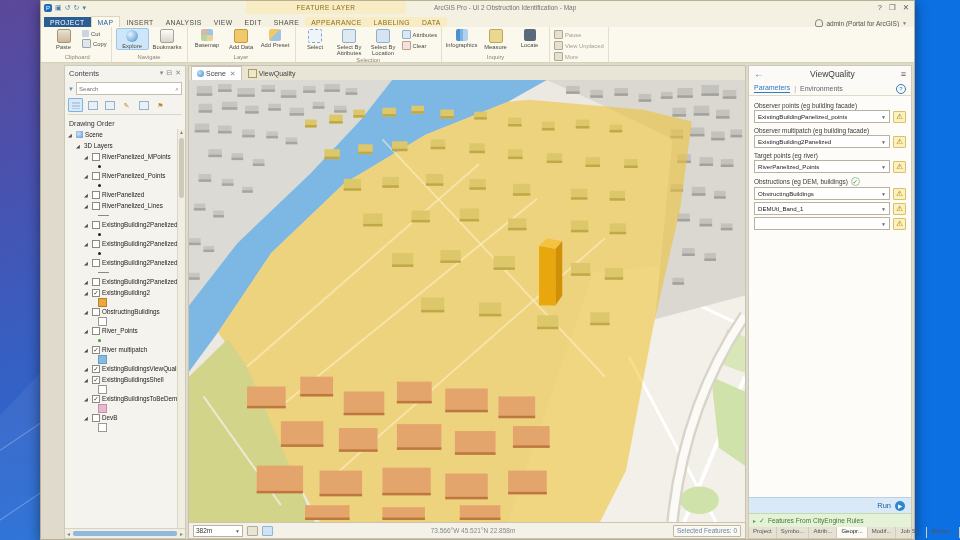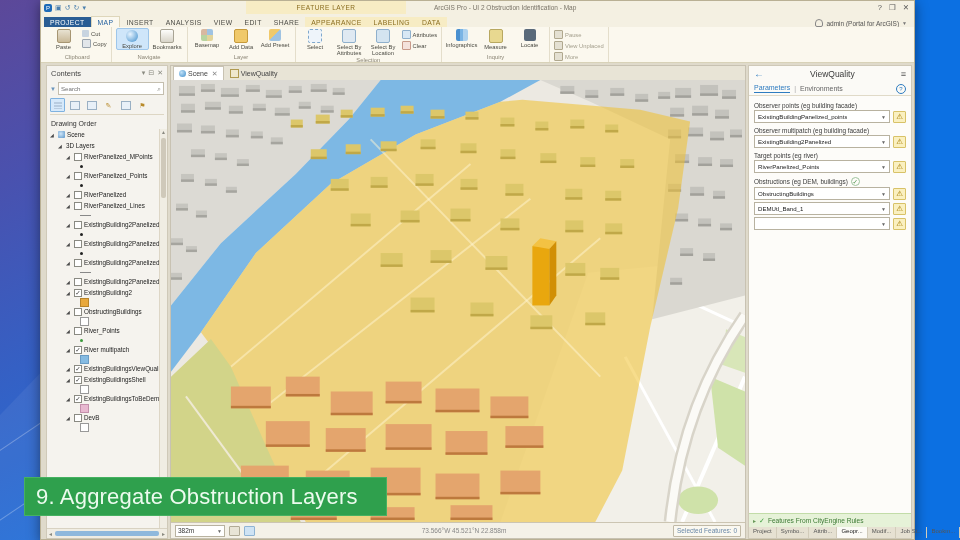--- a/index.html
+++ b/index.html
@@ -56,21 +56,21 @@
   .ic-measure{background:#e8d890;border:1px solid #b8a860}
   .ic-locate{background:#5a6a7a}
   .sic-cut{background:#c8d4e0}
   .sic-copy{background:#e2e6ea;border:1px solid #9aa4ae}
   .sic-attributes{background:#d8e8f4;border:1px solid #8fb0cc}
   .sic-clear{background:#f4e2dc;border:1px solid #c89a8a}
   .sic-pause{background:#e4e0d2;border:1px solid #b0a88e}
   .sic-view-unplaced{background:#e4e0d2;border:1px solid #b0a88e}
   .sic-more{background:#e4e0d2;border:1px solid #b0a88e}
   
-  #main{flex:1;display:flex;background:#dfdacb;padding:2px 2px 0 5px;min-height:0}
+  #main{flex:1;display:flex;background:#dfdacb;padding:2px 2px 0 23px;min-height:0}
   .pane{background:#f5f3ee;border:1px solid #cfc9b8;display:flex;flex-direction:column;box-sizing:border-box}
   .phead{height:14px;display:flex;align-items:center;padding:0 4px;font-size:7.5px;color:#444;flex:none}
   .phead .sp{flex:1}
   .pic{color:#8a8a80;font-size:7px;margin-left:3px}
   
   #contents{width:122px;flex:none}
   .searchrow{display:flex;align-items:center;margin:2px 3px 1px;gap:2px;flex:none}
   .funnel{color:#6a94bc;font-size:6px}
   .searchbox{flex:1;height:11px;background:#fff;border:1px solid #c4beae;display:flex;align-items:center;padding:0 2px}
   .searchbox input{border:none;outline:none;width:100%;font-size:6.2px;color:#888;font-family:"Liberation Sans",sans-serif;background:transparent;padding:0}
@@ -855,33 +855,36 @@
               <span class="warn">⚠</span>
             </div>
             <div class="grow">
               <div class="gsel">
                 <span class="val"></span>
                 <span class="c">▼</span>
               </div>
               <span class="warn">⚠</span>
             </div>
           </div>
+        <div class="runbar">
+          <span>Run</span>
+          <span class="runplay">▶</span>
+        </div>
         <div class="notif">
           <span class="nchev">▸</span>
           <span class="ncheck">✓</span>
           <span>Features From CityEngine Rules</span>
         </div>
         <div id="dock-tabs">
             <span class="dtab">Project</span>
             <span class="dtab">Symbo...</span>
             <span class="dtab">Attrib...</span>
             <span class="dtab active">Geopr...</span>
             <span class="dtab">Modif...</span>
             <span class="dtab">Job St...</span>
             <span class="dtab">Bookm...</span>
           </div>
       </div>
 
     </div>
   </div>
 
-  <div id="caption">9. Aggregate Obstruction Layers</div>
 </div>
 
 </body></html>

